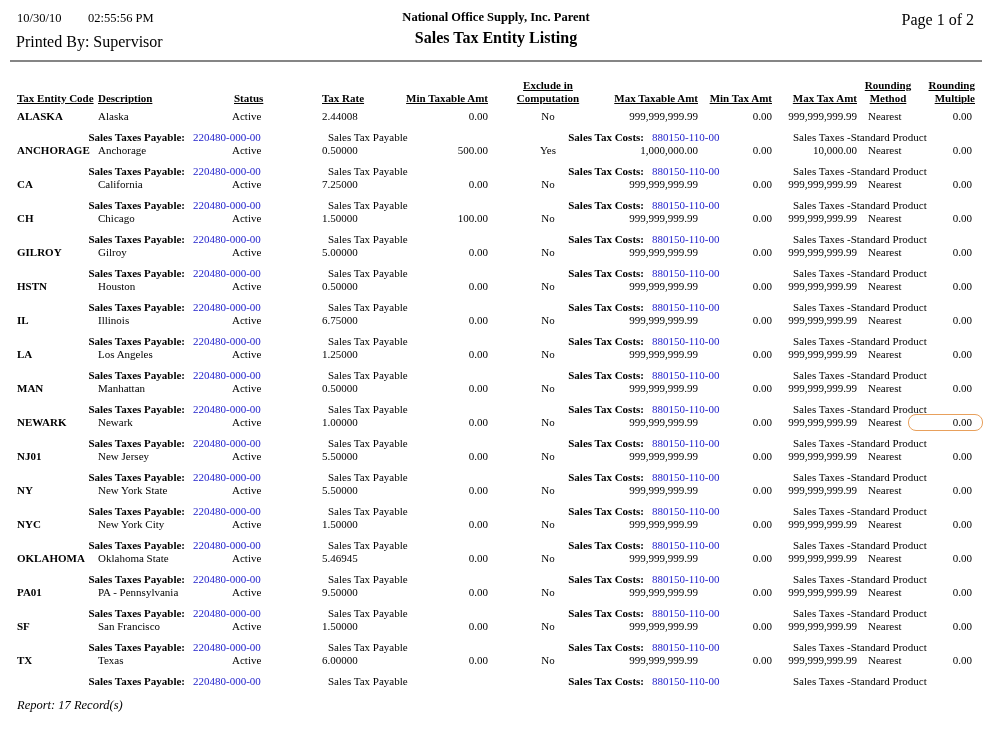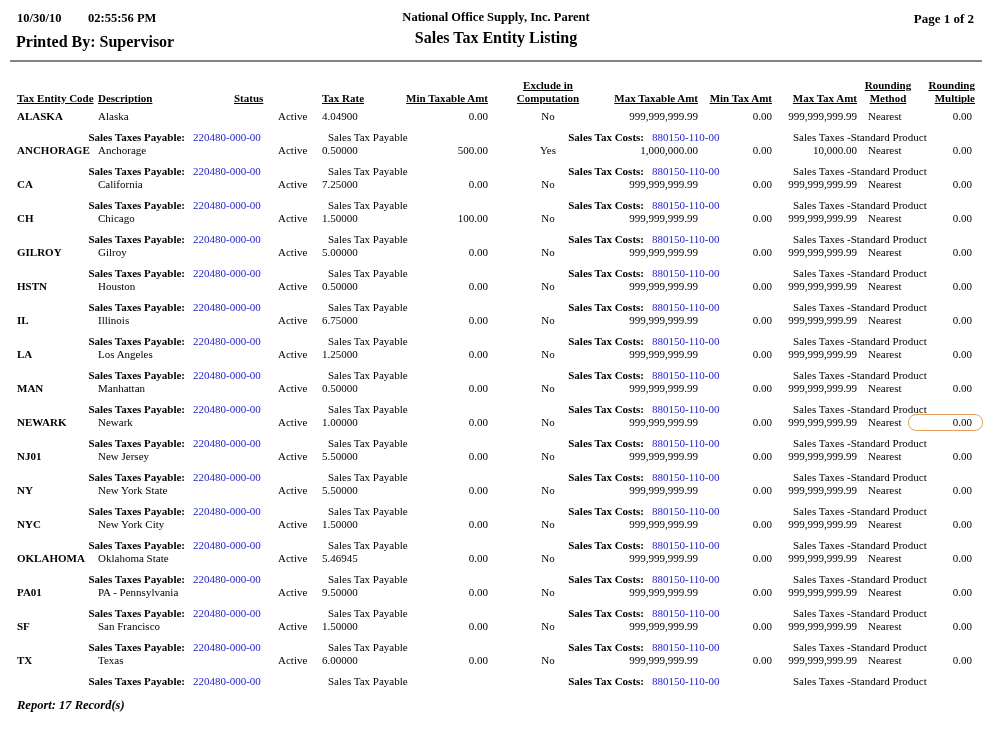--- a/index.html
+++ b/index.html
@@ -2,30 +2,30 @@
 <html style="--link-color: #2222CC; --highlight-color: #E8A05C;"><head>
 <meta charset="utf-8">
 <style>
   * { margin:0; padding:0; box-sizing:border-box; }
   html,body { background:#fff; }
   body {
     width:992px; height:732px; position:relative; overflow:hidden;
     font-family:"Liberation Serif","DejaVu Serif",serif;
     color:#000; font-size:11px;
   }
-  .abs { position:absolute; white-space:nowrap;font-weight:bold; }
+  .abs { position:absolute; white-space:nowrap; }
   .link { color:var(--link-color,#2222CC); cursor:pointer; }
 
   
   .top-date   { left:17px;  top:11px; font-size:12.5px; }
   .top-time   { left:88px;  top:11px; font-size:12.5px; }
   .printed-by { left:16px;  top:33px; font-size:16px; }
   .company    { left:0; right:0; top:10px; text-align:center; font-size:12.5px; font-weight:bold; }
   .report-title { left:0; right:0; top:29px; text-align:center; font-size:16px; font-weight:bold; }
-  .page-num   { right:18px; top:11px; font-size:13px; }
+  .page-num   { right:18px; top:11px; font-size:16px; }
   .rule { position:absolute; left:10px; right:10px; top:60px; height:2px; background:#858585; }
 
   
   .colhead { position:absolute; top:74px; height:32px; width:992px; }
   .h { position:absolute; bottom:1px; font-weight:bold; font-size:11px; text-decoration:underline; line-height:13px; white-space:nowrap; }
   .h-code     { left:17px; }
   .h-desc     { left:98px; }
   .h-status   { left:234px; }
   .h-rate     { left:322px; }
   .h-mintaxable { left:378px; width:110px; text-align:right; }
@@ -35,21 +35,21 @@
   .h-maxtax     { left:760px; width:97px;  text-align:right; }
   .h-method     { left:862px; width:52px;  text-align:center; }
   .h-multiple   { left:905px; width:70px;  text-align:right; }
 
   
   #records { position:absolute; left:0; top:110px; width:784px; }
   .record { position:relative; width:992px; height:34px; }
   .cell { position:absolute; top:0; line-height:13px; white-space:nowrap; }
   .c-code     { left:17px; font-weight:bold; }
   .c-desc     { left:98px; }
-  .c-status   { left:232px;margin-left:46px; }
+  .c-status   { left:232px; }
   .c-rate     { left:322px; }
   .c-mintaxable { left:378px; width:110px; text-align:right; }
   .c-exclude    { left:500px; width:96px;  text-align:center; }
   .c-maxtaxable { left:588px; width:110px; text-align:right; }
   .c-mintax     { left:692px; width:80px;  text-align:right; }
   .c-maxtax     { left:760px; width:97px;  text-align:right; }
   .c-method     { left:868px; }
   .c-multiple   { left:900px; width:72px; text-align:right; }
 
   .sub { position:absolute; top:21px; line-height:13px; white-space:nowrap; }
@@ -90,21 +90,21 @@
   <span class="h h-maxtax">Max Tax Amt</span>
   <span class="h h-method"><span>Rounding</span><br><span>Method</span></span>
   <span class="h h-multiple"><span>Rounding</span><br><span>Multiple</span></span>
 </div>
 
 <div id="records">
     <div class="record">
     <span class="cell c-code">ALASKA</span>
     <span class="cell c-desc">Alaska</span>
     <span class="cell c-status">Active</span>
-    <span class="cell c-rate">4.04900</span>
+    <span class="cell c-rate">2.44008</span>
     <span class="cell c-mintaxable">0.00</span>
     <span class="cell c-exclude">No</span>
     <span class="cell c-maxtaxable">999,999,999.99</span>
     <span class="cell c-mintax">0.00</span>
     <span class="cell c-maxtax">999,999,999.99</span>
     <span class="cell c-method">Nearest</span>
     <span class="cell c-multiple">0.00</span>
     <span class="sub s-paylabel">Sales Taxes Payable:</span>
     <span class="sub s-payacct link">220480-000-00</span>
     <span class="sub s-paydesc">Sales Tax Payable</span>

